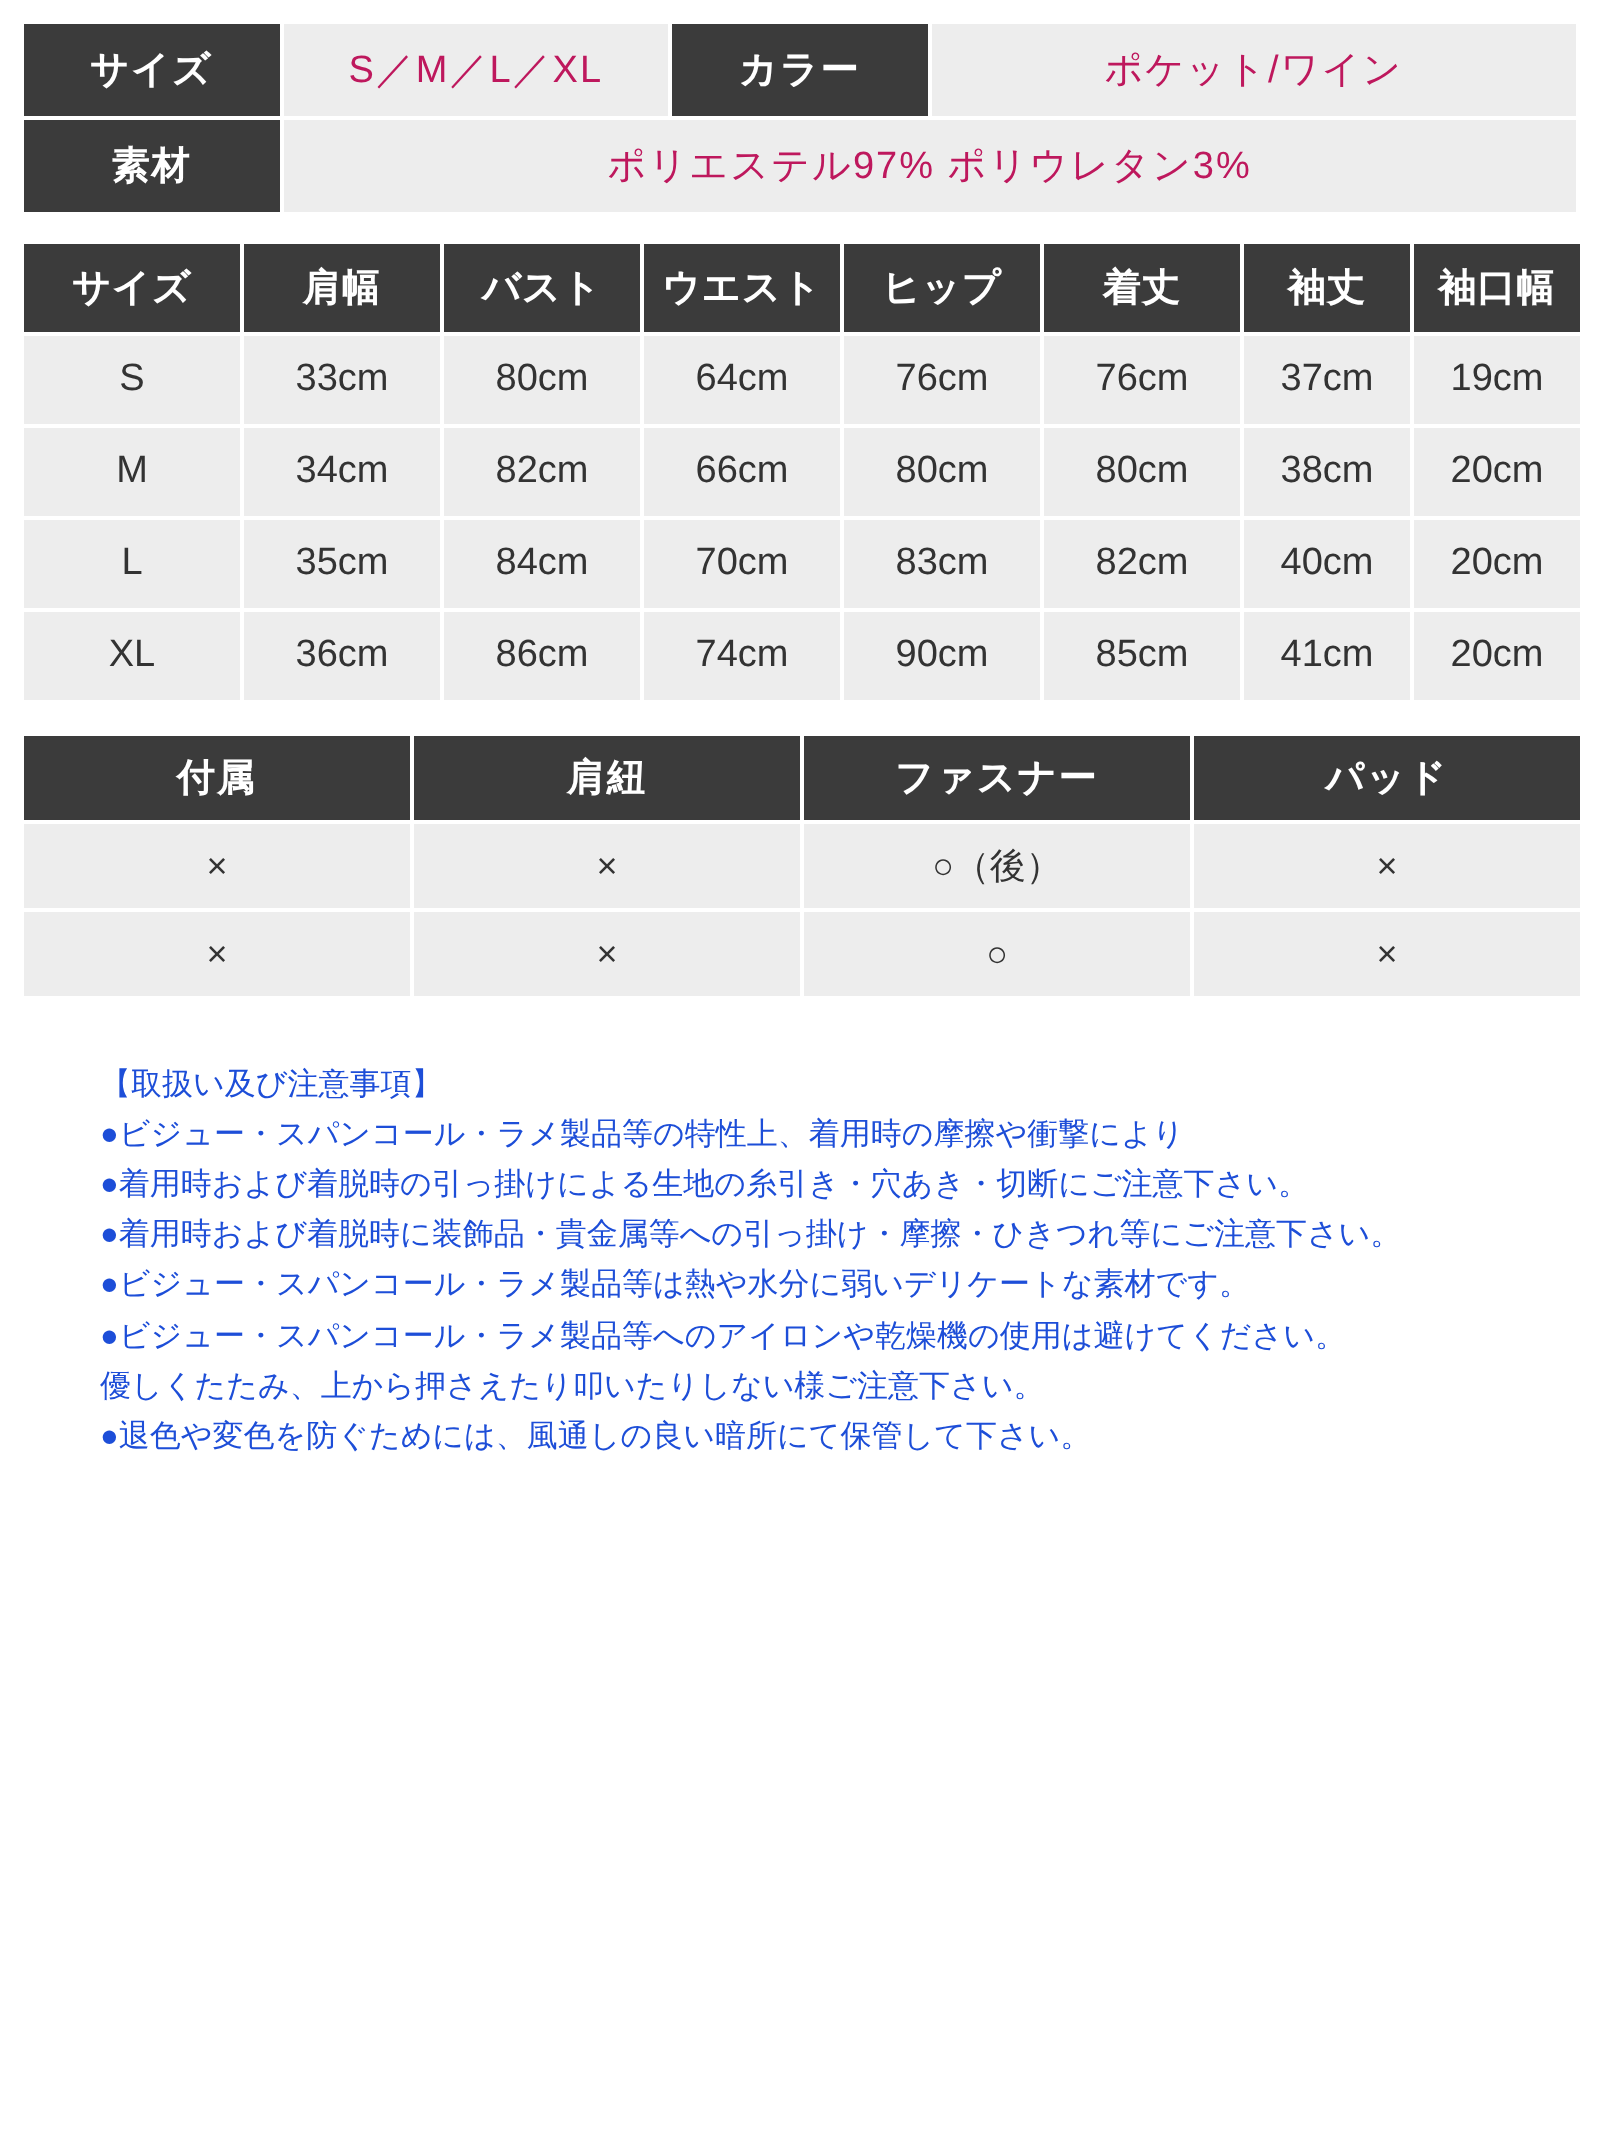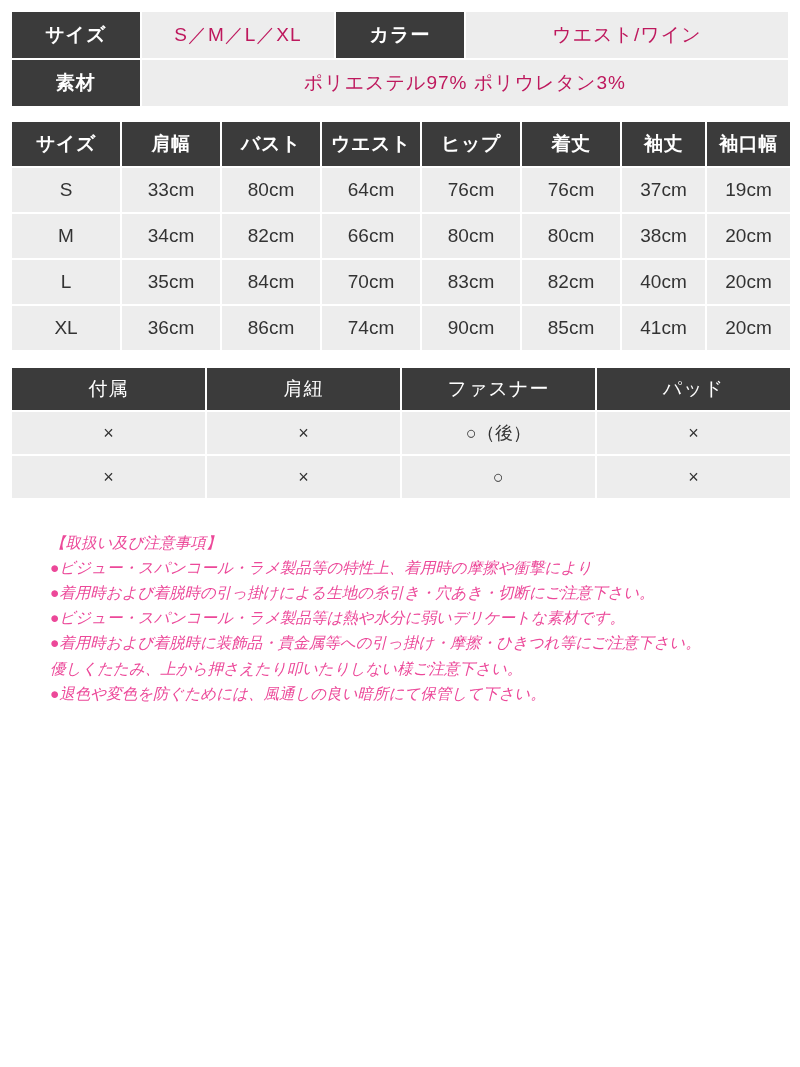--- a/index.html
+++ b/index.html
@@ -77,55 +77,54 @@
   .attr-table td {
     border: 2px solid #ffffff;
     height: 40px;
     text-align: center;
     vertical-align: middle;
     font-size: 19px;
   }
   .attr-table .hdr {
     background: #3b3b3b;
     color: #ffffff;
-    font-weight: normal;
+    font-weight: bold;
     letter-spacing: 1px;
   }
   .attr-table .val {
     background: #ededed;
     color: #333333;
     font-size: 18px;
   }
 
   
   .notes {
     margin-top: 30px;
     padding-left: 40px;
     font-size: 15.5px;
     line-height: 1.62;
-    color: #ec4899;
-    font-style: italic;
+    color: #1d4ed8;
   }
   .notes p {
     margin: 0;
     white-space: pre-wrap;
   }
 </style>
 </head>
 <body>
 
 <div class="page">
 
   <table class="spec-table">
     <tbody>
       <tr>
         <td class="dark" colspan="2">サイズ</td>
         <td class="light" colspan="3">S／M／L／XL</td>
         <td class="dark" colspan="2">カラー</td>
-        <td class="light" colspan="5">ウエスト/ワイン</td>
+        <td class="light" colspan="5">ポケット/ワイン</td>
       </tr>
       <tr>
         <td class="dark" colspan="2">素材</td>
         <td class="light" colspan="10">ポリエステル97% ポリウレタン3%</td>
       </tr>
     </tbody>
   </table>
 
   <div class="measure-wrap">
     <table class="measure-table">
@@ -224,19 +223,20 @@
           <td class="val">×</td>
         </tr>
       </tbody>
     </table>
   </div>
 
   <div class="notes">
     <p>【取扱い及び注意事項】</p>
     <p>●ビジュー・スパンコール・ラメ製品等の特性上、着用時の摩擦や衝撃により</p>
     <p>●着用時および着脱時の引っ掛けによる生地の糸引き・穴あき・切断にご注意下さい。</p>
+    <p>●着用時および着脱時に装飾品・貴金属等への引っ掛け・摩擦・ひきつれ等にご注意下さい。</p>
     <p>●ビジュー・スパンコール・ラメ製品等は熱や水分に弱いデリケートな素材です。</p>
-    <p>●着用時および着脱時に装飾品・貴金属等への引っ掛け・摩擦・ひきつれ等にご注意下さい。</p>
+    <p>●ビジュー・スパンコール・ラメ製品等へのアイロンや乾燥機の使用は避けてください。</p>
     <p>優しくたたみ、上から押さえたり叩いたりしない様ご注意下さい。</p>
     <p>●退色や変色を防ぐためには、風通しの良い暗所にて保管して下さい。</p>
   </div>
 
 </div>
 
 </body></html>

